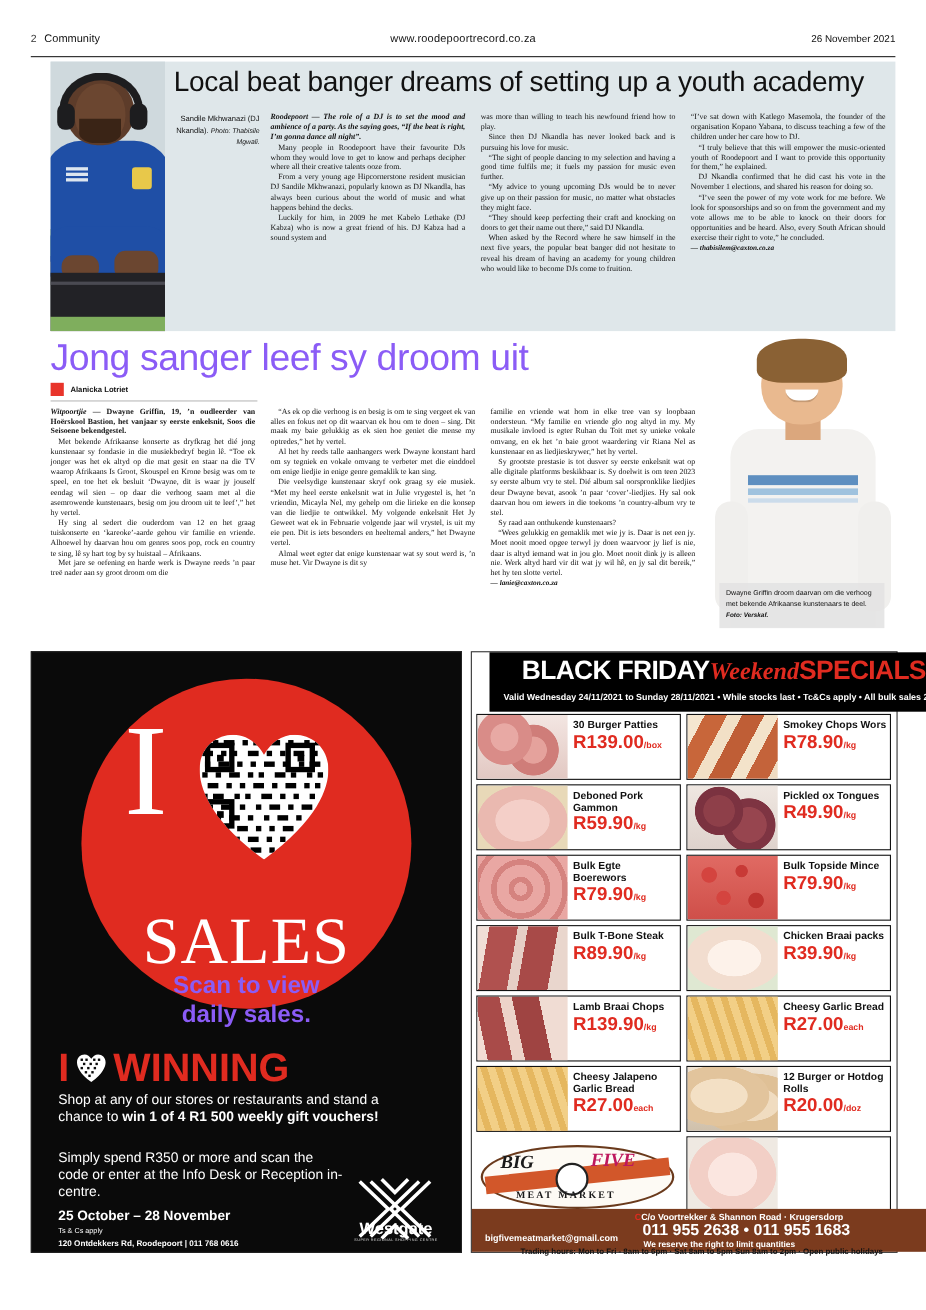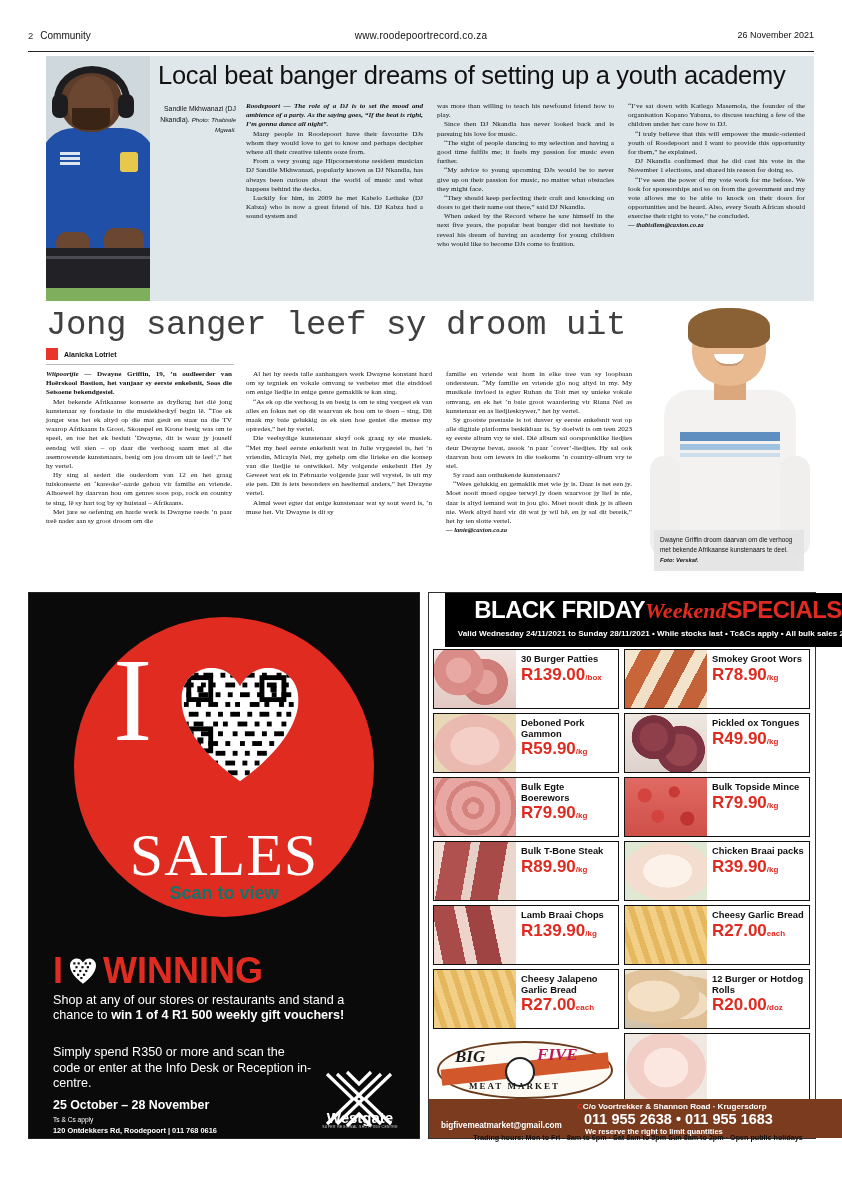--- a/index.html
+++ b/index.html
@@ -89,22 +89,22 @@
   .art1-col { width:177px; font-size:7.15px; line-height:1.285; color:#111; text-align:justify; }
   .art1-col p { text-indent:7px; margin:0; }
   .art1-col p.noind { text-indent:0; }
   .art1-col .lead { font-style:italic; font-weight:600; }
   .art1-col .signoff { font-style:italic; font-weight:600; font-size:6.6px;}
 
   
   .art2 { position:absolute; left:46px; top:306px; width:768px; height:278px; }
   .art2-title {
     position:absolute; left:0; top:0; width:600px;
-    font-family:Liberation Mono, monospace;
-    font-size:34px; font-weight:400; color:#404040; letter-spacing:-0.4px;
+    font-family:Liberation Sans, sans-serif;
+    font-size:34px; font-weight:400; color:#8b5cf6; letter-spacing:-0.4px;
   }
   .art2-byline {
     position:absolute; left:0; top:40px; width:188px; height:16px;
     display:flex; align-items:center; gap:6px;
   }
   .art2-byline .sq { width:12px; height:12px; background:#e8342a; }
   .art2-byline .nm {
     font-family:"Liberation Sans", sans-serif; font-size:7px; font-weight:700; color:#111;
   }
   .art2-byline-rule { position:absolute; left:0; top:58px; width:188px; height:1px; background:#b9b9b9; }
@@ -155,22 +155,22 @@
   .west-qr {
     position:absolute; left:150px; top:72px; width:122px; height:118px;
   }
   .west-sales {
     position:absolute; left:0; right:0; top:232px; text-align:center;
     font-family:"Liberation Serif", serif; color:#fff;
     font-size:60px; letter-spacing:1px; line-height:1;
   }
   .west-scan {
     position:absolute; left:0; right:0; top:290px; text-align:center;
-    font-family:"Liberation Sans", sans-serif; color:#0f766e;
-    font-size:18px; font-weight:700; line-height:1.16;
+    font-family:"Liberation Sans", sans-serif; color:#8b5cf6;
+    font-size:22px; font-weight:700; line-height:1.16;
   }
   .west-winning {
     position:absolute; left:24px; top:358px; width:344px; height:40px;
     display:flex; align-items:center; gap:6px;
   }
   .west-winning .wi {
     font-family:"Liberation Sans", sans-serif; color:#e02b20;
     font-size:36px; font-weight:700; line-height:1;
   }
   .west-heart { width:28px; height:26px; }
@@ -362,22 +362,22 @@
       <div class="art2-col">
         <p class="noind">
           <span class="leadital">Witpoortjie</span>
           <span class="lead">— Dwayne Griffin, 19, ’n oudleerder van Hoërskool Bastion, het vanjaar sy eerste enkelsnit, Soos die Seisoene bekendgestel.</span>
         </p>
         <p>Met bekende Afrikaanse konserte as dryfkrag het dié jong kunstenaar sy fondasie in die musiekbedryf begin lê. “Toe ek jonger was het ek altyd op die mat gesit en staar na die TV waarop Afrikaans Is Groot, Skouspel en Krone besig was om te speel, en toe het ek besluit ‘Dwayne, dit is waar jy jouself eendag wil sien – op daar die verhoog saam met al die asemrowende kunstenaars, besig om jou droom uit te leef’,” het hy vertel.</p>
         <p>Hy sing al sedert die ouderdom van 12 en het graag tuiskonserte en ‘kareoke’-aarde gehou vir familie en vriende. Alhoewel hy daarvan hou om genres soos pop, rock en country te sing, lê sy hart tog by sy huistaal – Afrikaans.</p>
         <p>Met jare se oefening en harde werk is Dwayne reeds ’n paar treë nader aan sy groot droom om die</p>
       </div>
       <div class="art2-col">
+        <p>“As ek op die verhoog is en besig is om te sing vergeet ek van alles en fokus net op dit waarvan ek hou om te doen – sing. Dit maak my baie gelukkig as ek sien hoe geniet die mense my optredes,” het hy vertel.</p>
         <p>Al het hy reeds talle aanhangers werk Dwayne konstant hard om sy tegniek en vokale omvang te verbeter met die einddoel om enige liedjie in enige genre gemaklik te kan sing.</p>
-        <p>“As ek op die verhoog is en besig is om te sing vergeet ek van alles en fokus net op dit waarvan ek hou om te doen – sing. Dit maak my baie gelukkig as ek sien hoe geniet die mense my optredes,” het hy vertel.</p>
         <p>Die veelsydige kunstenaar skryf ook graag sy eie musiek. “Met my heel eerste enkelsnit wat in Julie vrygestel is, het ’n vriendin, Micayla Nel, my gehelp om die lirieke en die konsep van die liedjie te ontwikkel. My volgende enkelsnit Het Jy Geweet wat ek in Februarie volgende jaar wil vrystel, is uit my eie pen. Dit is iets besonders en heeltemal anders,” het Dwayne vertel.</p>
         <p>Almal weet egter dat enige kunstenaar wat sy sout werd is, ’n muse het. Vir Dwayne is dit sy</p>
       </div>
       <div class="art2-col">
         <p class="noind">familie en vriende wat hom in elke tree van sy loopbaan ondersteun. “My familie en vriende glo nog altyd in my. My musikale invloed is egter Ruhan du Toit met sy unieke vokale omvang, en ek het ’n baie groot waardering vir Riana Nel as kunstenaar en as liedjieskrywer,” het hy vertel.</p>
         <p>Sy grootste prestasie is tot dusver sy eerste enkelsnit wat op alle digitale platforms beskikbaar is. Sy doelwit is om teen 2023 sy eerste album vry te stel. Dié album sal oorspronklike liedjies deur Dwayne bevat, asook ’n paar ‘cover’-liedjies. Hy sal ook daarvan hou om iewers in die toekoms ’n country-album vry te stel.</p>
         <p>Sy raad aan onthukende kunstenaars?</p>
         <p>“Wees gelukkig en gemaklik met wie jy is. Daar is net een jy. Moet nooit moed opgee terwyl jy doen waarvoor jy lief is nie, daar is altyd iemand wat in jou glo. Moet nooit dink jy is alleen nie. Werk altyd hard vir dit wat jy wil hê, en jy sal dit bereik,” het hy ten slotte vertel.</p>
         <p class="noind"><span class="signoff">— lanie@caxton.co.za</span></p>
       </div>
@@ -496,20 +496,21 @@
         </g>
         <rect x="15" y="17" width="5" height="5" fill="#000"></rect>
         <rect x="75" y="17" width="5" height="5" fill="#000"></rect>
         <rect x="15" y="59" width="5" height="5" fill="#000"></rect>
       </g>
     </svg>
 
     <div class="west-sales">SALES</div>
     <div class="west-scan">
       <div>Scan to view</div>
+      <div>daily sales.</div>
     </div>
 
     <div class="west-winning">
       <span class="wi">I</span>
       <svg class="west-heart" viewBox="0 0 100 96">
         <path d="M50 95 C10 66 2 42 2 28 C2 12 14 2 27 2 C37 2 45 8 50 17 C55 8 63 2 73 2 C86 2 98 12 98 28 C98 42 90 66 50 95 Z" fill="#ffffff"></path>
         <g fill="#0a0a0a">
           <rect x="14" y="16" width="8" height="8"></rect>
             <rect x="30" y="16" width="8" height="8"></rect>
             <rect x="56" y="16" width="8" height="8"></rect>
@@ -563,21 +564,21 @@
         <div class="bf-cell">
           <div class="bf-img t-patties"></div>
           <div class="bf-info">
             <div class="bf-name">30 Burger Patties</div>
             <div class="bf-price"><span>R139.00</span><span class="bf-unit">/box</span></div>
           </div>
         </div>
         <div class="bf-cell">
           <div class="bf-img t-wors"></div>
           <div class="bf-info">
-            <div class="bf-name">Smokey Groot Wors</div>
+            <div class="bf-name">Smokey Chops Wors</div>
             <div class="bf-price"><span>R78.90</span><span class="bf-unit">/kg</span></div>
           </div>
         </div>
       </div>
 
       <div class="bf-row">
         <div class="bf-cell">
           <div class="bf-img t-gammon"></div>
           <div class="bf-info">
             <div class="bf-name">Deboned Pork Gammon</div>

